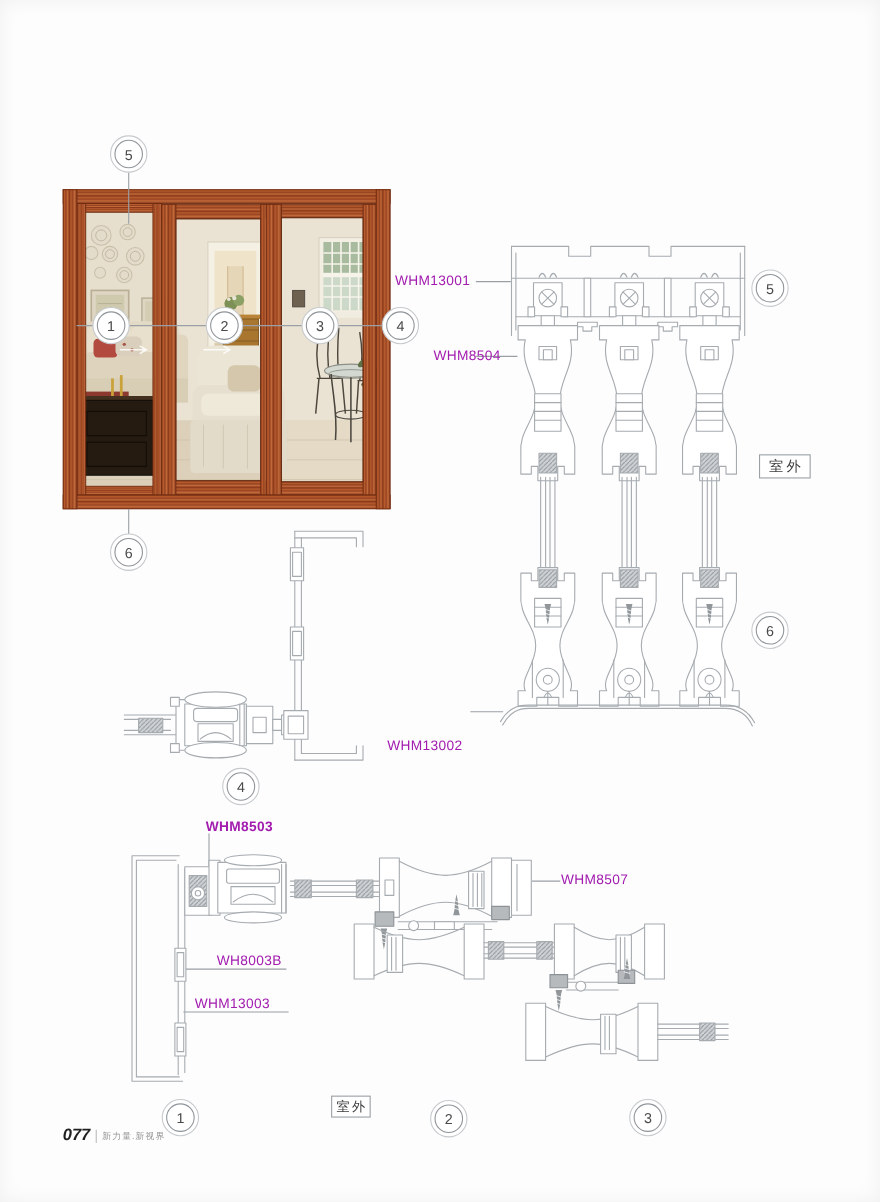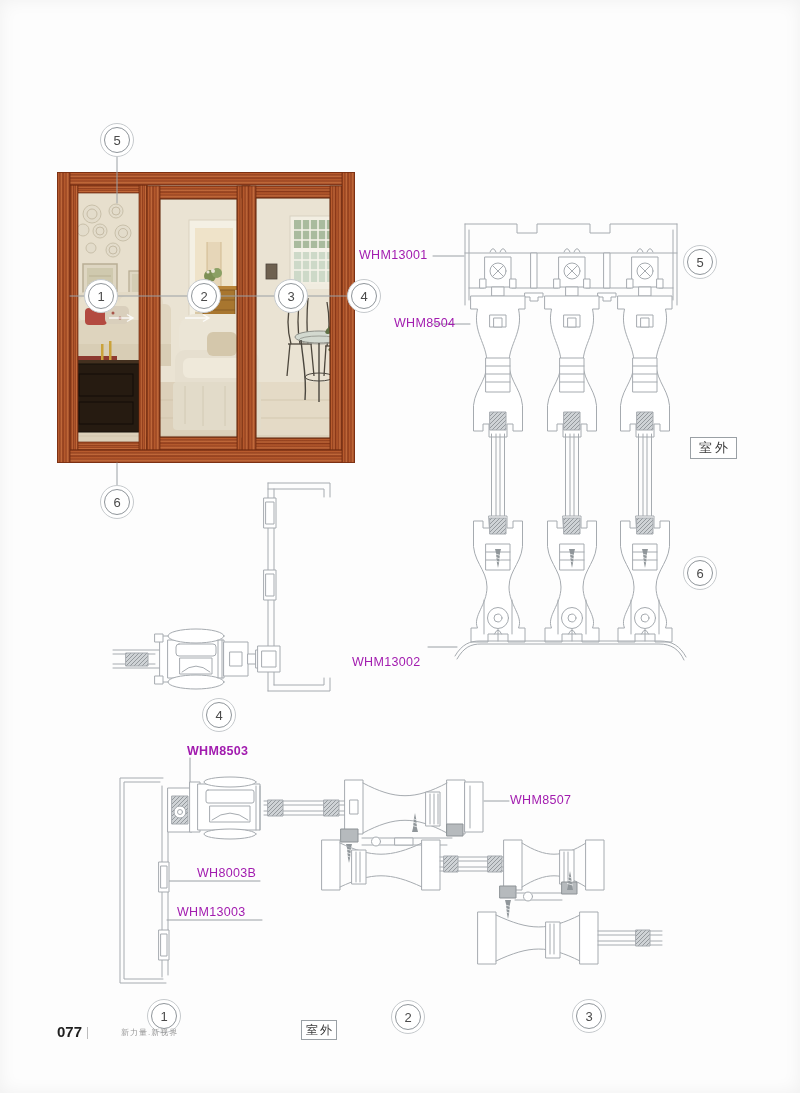--- a/index.html
+++ b/index.html
@@ -9,27 +9,27 @@
   .abs{position:absolute;}
   .part-label{position:absolute;font-size:12.5px;color:#a21caf;letter-spacing:.3px;
               white-space:nowrap;line-height:13px;}
   .callout{position:absolute;width:34px;height:34px;border:1px solid #c6cacd;border-radius:50%;
            background:#fff;display:flex;align-items:center;justify-content:center;box-sizing:border-box;}
   .callout .ring{width:26px;height:26px;border:1px solid #8f959a;border-radius:50%;
                  display:flex;align-items:center;justify-content:center;
                  font-size:13px;color:#4a4a4a;box-sizing:border-box;}
   .outdoor{position:absolute;border:1px solid #9aa0a5;color:#3b3b3b;background:#fff;
            display:flex;align-items:center;justify-content:center;box-sizing:border-box;
-           font-family:Liberation Serif, serif;margin-top:24px;}
+           font-family:Liberation Serif, serif;}
   .outdoor.right{left:690px;top:413px;width:47px;height:22px;font-size:13px;letter-spacing:3px;padding-left:3px;}
   .outdoor.bottom{left:301px;top:996px;width:36px;height:20px;font-size:12px;letter-spacing:2px;padding-left:2px;}
   .footer{position:absolute;left:57px;top:1024px;display:flex;align-items:flex-end;gap:5px;}
-  .page-num{font-size:15px;font-weight:bold;color:#1f1f1f;line-height:16px;}
+  .page-num{font-size:15px;font-weight:bold;color:#1f1f1f;line-height:16px;font-style:italic;}
   .footer-divider{width:1px;height:12px;background:#bcbcbc;margin-bottom:1px;}
-  .footer-slogan{font-size:8px;color:#979797;margin-bottom:2px;letter-spacing:1px;margin-left:28px;}
+  .footer-slogan{font-size:8px;color:#979797;margin-bottom:2px;letter-spacing:1px;}
   svg{display:block;}
 </style>
 </head>
 <body>
 
 <div class="page">
 
   <svg class="abs" style="left:57px;top:172px;" width="298" height="291" viewBox="0 0 298 291">
     <defs>
       <linearGradient id="woodV" x1="0" y1="0" x2="1" y2="0">
@@ -459,21 +459,21 @@
     </div>
   <div class="callout" style="left:391px;top:1000px;">
       <div class="ring">2</div>
     </div>
   <div class="callout" style="left:572px;top:999px;">
       <div class="ring">3</div>
     </div>
 
   <div class="part-label" style="left:359px;top:249px;">WHM13001</div>
   <div class="part-label" style="left:366px;top:317px;margin-left:28px;">WHM8504</div>
-  <div class="part-label" style="left:352px;top:656px;">WHM13002</div>
+  <div class="part-label" style="left:352px;top:672px;">WHM13002</div>
   <div class="part-label" style="left:187px;top:745px;font-weight:bold;">WHM8503</div>
   <div class="part-label" style="left:510px;top:794px;">WHM8507</div>
   <div class="part-label" style="left:197px;top:867px;">WH8003B</div>
   <div class="part-label" style="left:177px;top:906px;">WHM13003</div>
 
   <div class="outdoor right">室外</div>
   <div class="outdoor bottom">室外</div>
 
   <div class="footer">
     <span class="page-num">077</span>

